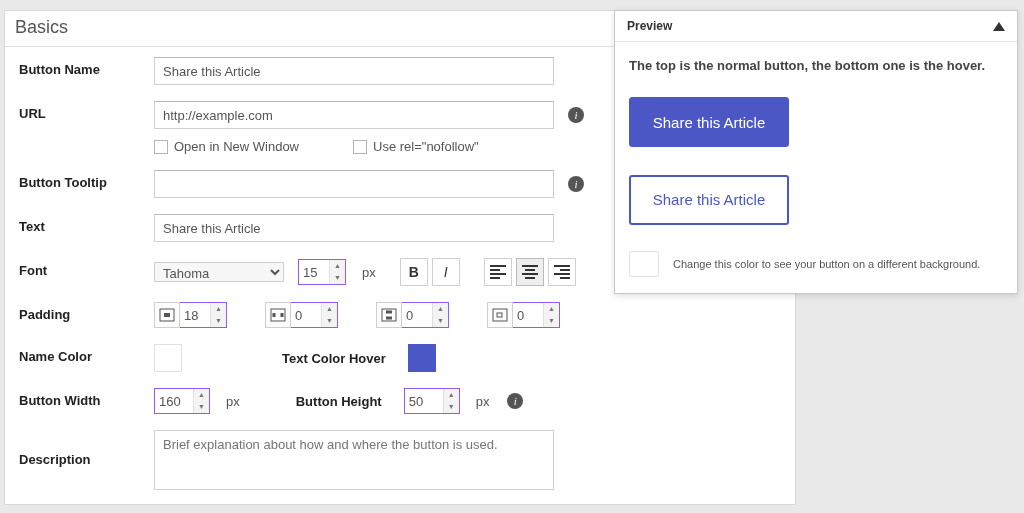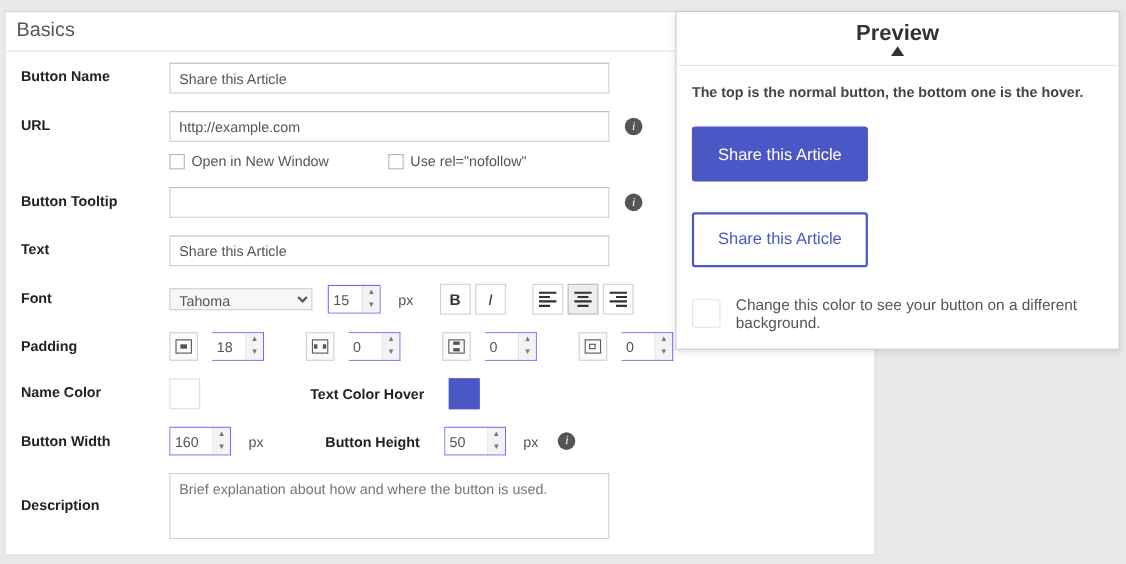--- a/index.html
+++ b/index.html
@@ -143,21 +143,21 @@
   .tbtn svg { width: 16px; height: 14px; }
   .pad-icon {
     width: 26px; height: 26px;
     border: 1px solid #cfcfcf;
     background: #fcfcfc;
     display: inline-flex;
     align-items: center;
     justify-content: center;
   }
   .pad-icon svg { width: 16px; height: 14px; }
-  .pad-group { display:inline-flex; align-items:flex-end; gap:13px; margin-right: 24px;}
+  .pad-group { display:inline-flex; align-items:flex-end; gap:0; margin-right: 24px;}
   .pad-group .spin { border-left: none; }
   .swatch-box {
     width: 28px; height: 28px;
     border: 1px solid #e0e0e0;
     background: #fff;
     display: inline-block;
   }
   .swatch-box.blue { background: #4a57c4; border-color: #4a57c4; }
   .sublabel { font-weight: 600; font-size: 13px; color: #222; margin-right: 8px; }
   textarea.desc {
@@ -180,24 +180,23 @@
     background: #fff;
     border: 1px solid #c8c8c8;
     box-shadow: 0 2px 6px rgba(0,0,0,.12);
   }
   .preview-head {
     display: flex;
     justify-content: space-between;
     align-items: center;
     padding: 8px 12px 8px 12px;
     border-bottom: 1px solid #e5e5e5;
-    font-size: 20px;
+    font-size: 12px;
     font-weight: 600;
     color: #333;
-    flex-direction: column;
   }
   .tri-up {
     width: 0; height: 0;
     border-left: 6px solid transparent;
     border-right: 6px solid transparent;
     border-bottom: 9px solid #333;
   }
   .preview-body { padding: 12px 14px 16px 14px; font-size: 13px; color: #444; }
   .preview-note { margin: 4px 0 24px 0; font-weight: bold; }
   .btn-preview {
@@ -205,21 +204,21 @@
     width: 160px; height: 50px;
     line-height: 50px;
     text-align: center;
     font-family: Tahoma, sans-serif;
     font-size: 15px;
     border-radius: 3px;
   }
   .btn-normal { background: #4a57c4; color: #fff; border: 1px solid #4a57c4; }
   .btn-hover { background: #fff; color: #4a57c4; border: 2px solid #4a57c4; line-height: 46px; }
   .btn-stack { display:flex; flex-direction:column; gap: 28px; margin-bottom: 26px; }
-  .footer-ln { display:flex; align-items:center; gap:14px; font-size:14px; color:#555;}
+  .footer-ln { display:flex; align-items:center; gap:14px; font-size:11px; color:#555;}
   .bg-swatch { width:30px; height:26px; background:#fff; border:1px solid #e2e2e2; border-radius:2px;}
 </style>
 </head>
 <body>
 
 <div class="canvas">
 
   <div class="panel-main">
     <div class="panel-title">Basics</div>
     <div class="form-area">

